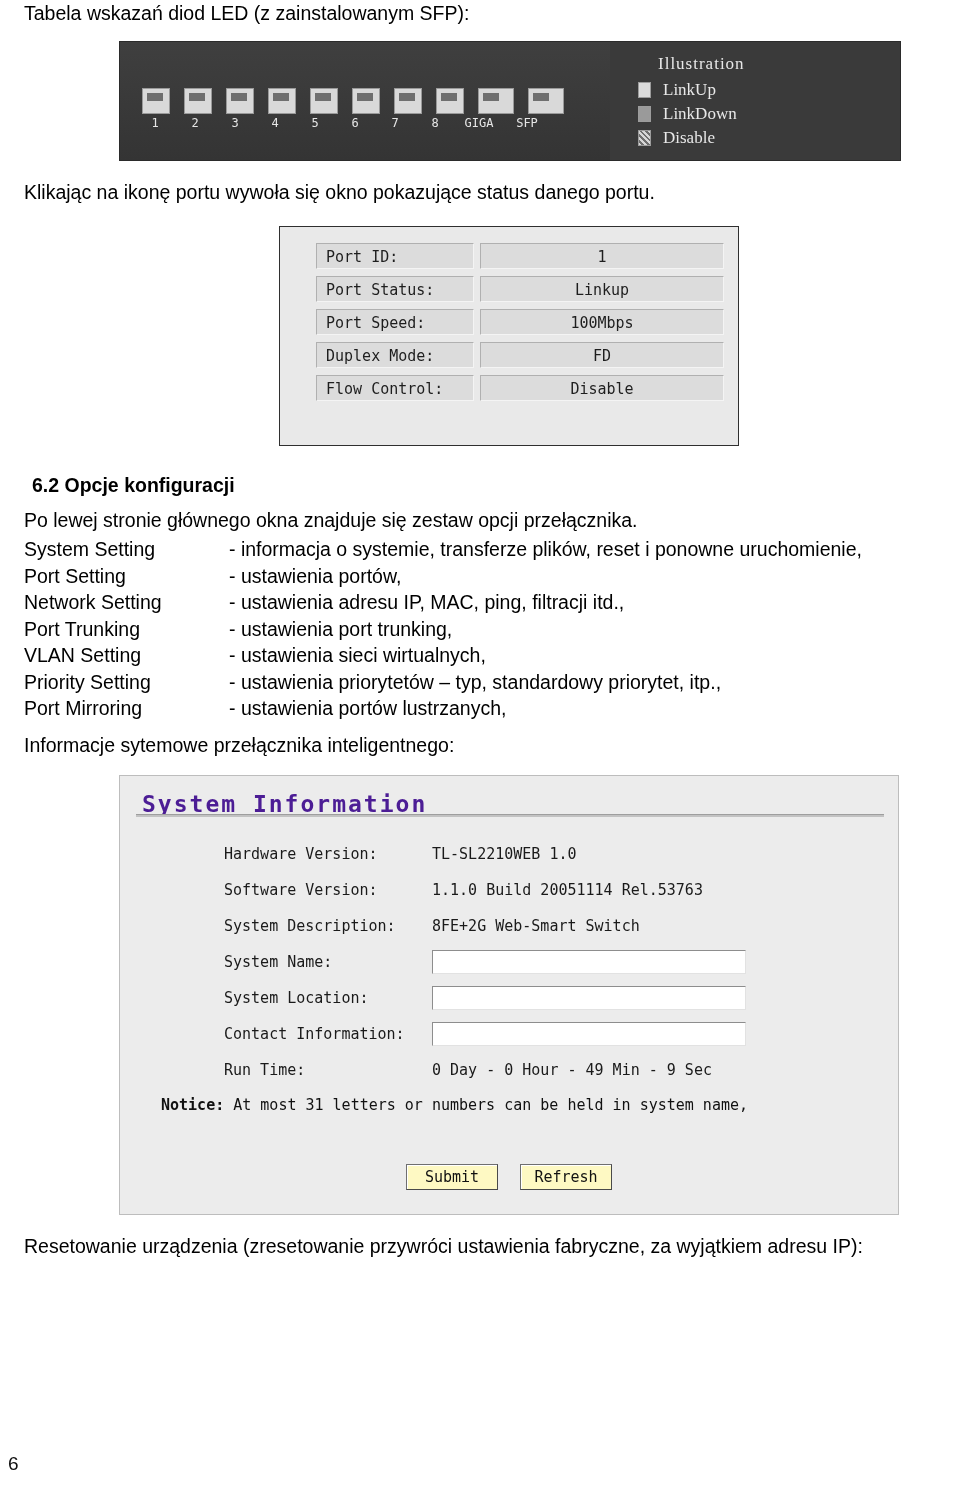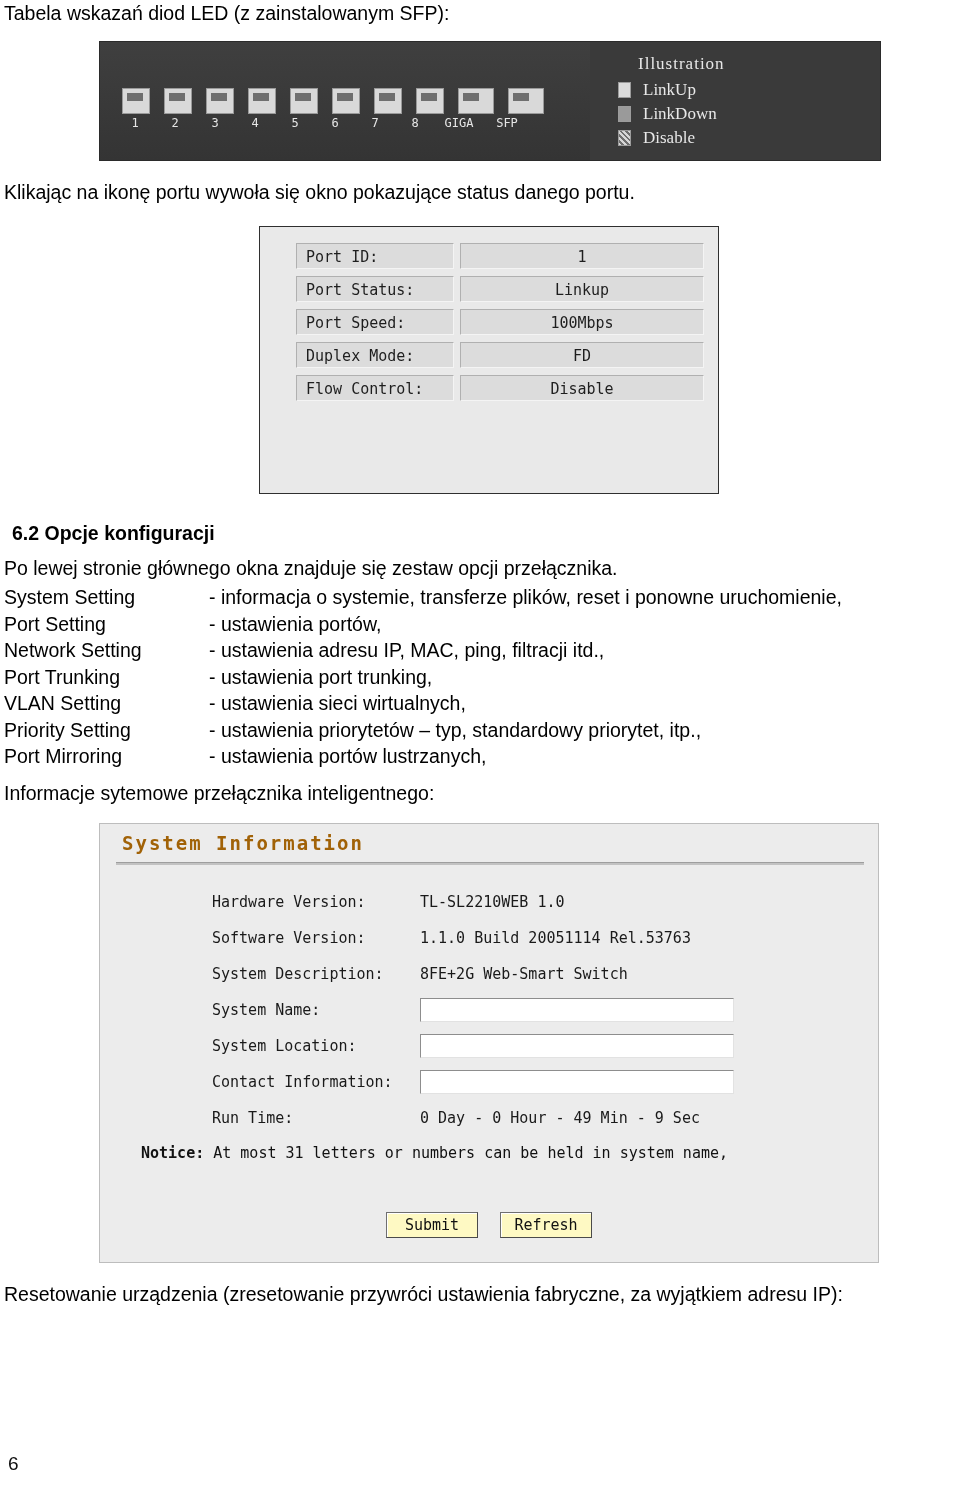--- a/index.html
+++ b/index.html
@@ -13,21 +13,21 @@
     font-family: "Liberation Sans", sans-serif;
     color: #000000;
     position: relative;
     overflow: hidden;
   }
   .page {
     position: relative;
     width: 960px;
     height: 1493px;
     box-sizing: border-box;
-    padding: 0 4px;
+    padding: 0 24px;
   }
   .para {
     font-size: 19.5px;
     line-height: 27px;
     margin: 0;
   }
   .heading {
     font-size: 19.5px;
     font-weight: bold;
     line-height: 27px;
@@ -114,21 +114,21 @@
   }
   .legend-item .sw.dark { background: #9a9a9a; }
   .legend-item .sw.hatch {
     background: repeating-linear-gradient(45deg,#d6d6d6 0 2px,#6f6f6f 2px 4px);
   }
 
   
   .fig-port {
     margin: 20px 0 0 255px;
     width: 460px;
-    height: 268px;
+    height: 220px;
     background: #e9e9e9;
     border: 1px solid #2f2f2f;
     position: relative;
     padding: 16px 0 0 0;
     box-sizing: border-box;
   }
   .pf-row {
     display: flex;
     margin: 0 0 7px 36px;
     align-items: center;
@@ -175,39 +175,39 @@
     width: 780px;
     height: 440px;
     background: #ececec;
     border: 1px solid #bdbdbd;
     position: relative;
     box-sizing: border-box;
   }
   .sys-title {
     position: absolute;
     left: 22px;
-    top: 8px;
+    top: 15px;
     font-family: "DejaVu Sans Mono", monospace;
     font-weight: bold;
-    font-size: 19px;
-    color: #a16207;
+    font-size: 23px;
+    color: #4c1d95;
     letter-spacing: 2px;
   }
   .sys-hr {
     position: absolute;
     left: 16px;
     top: 38px;
     width: 748px;
     height: 2px;
     background: #c2c2c2;
     border-top: 1px solid #9e9e9e;
   }
   .sys-body {
     position: absolute;
-    left: 112px;
+    left: 104px;
     top: 60px;
     right: 20px;
   }
   .sys-row {
     display: flex;
     align-items: center;
     height: 36px;
     font-family: "DejaVu Sans Mono", monospace;
     font-size: 15px;
     color: #1a1a1a;

